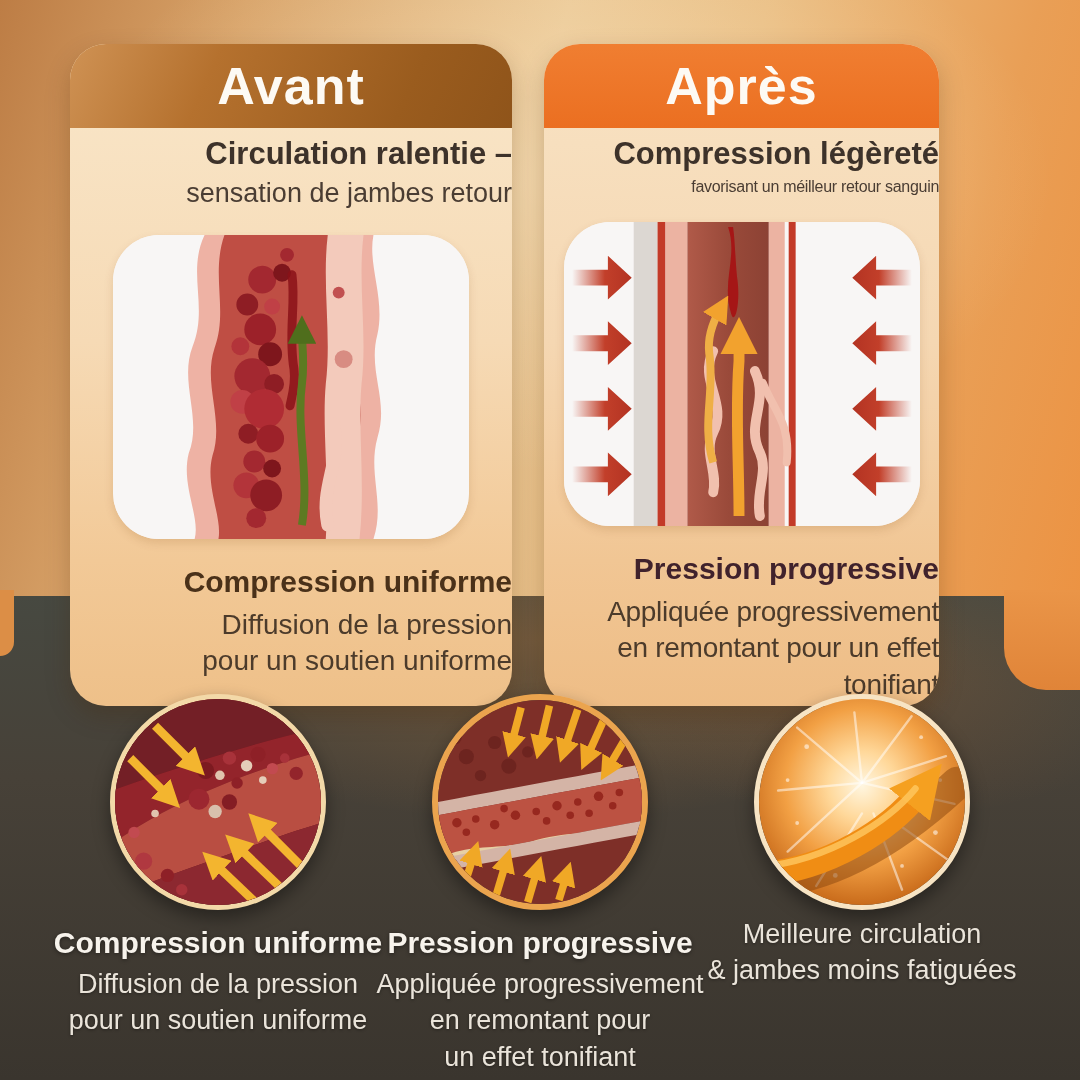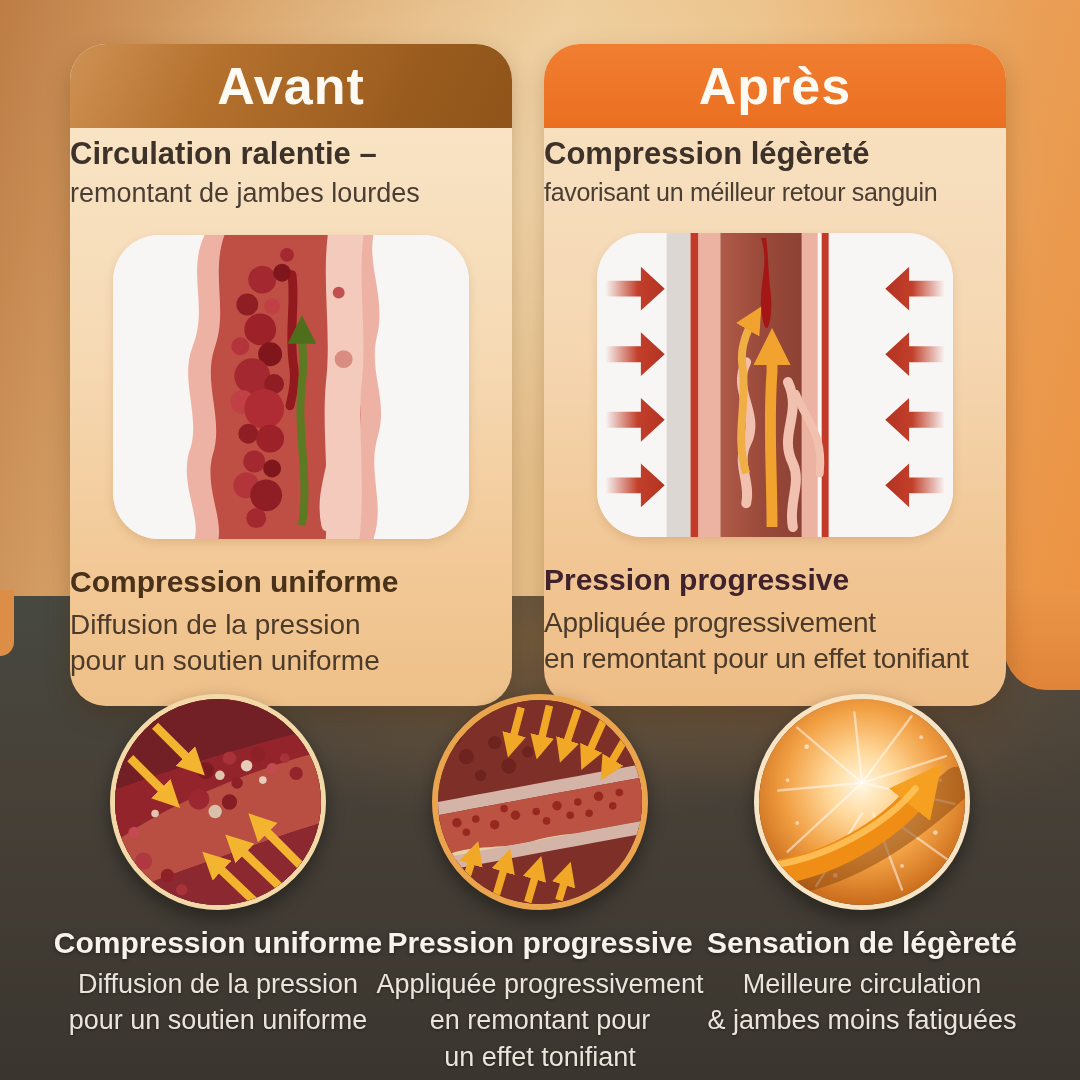--- a/index.html
+++ b/index.html
@@ -21,34 +21,34 @@
   }
   .bg-tab-left  { position:absolute; top:590px; left:0; width:14px; height:66px;
                   background:#dc8e46; border-bottom-right-radius:16px; }
   .bg-tab-right { position:absolute; top:590px; left:1004px; width:76px; height:100px;
                   background:linear-gradient(180deg,#ea9548,#e08438); border-bottom-left-radius:42px; }
 
   
   .panel {
     position:absolute; top:44px; height:662px; border-radius:36px; overflow:hidden;
     box-shadow:0 10px 24px rgba(70,35,0,.25);
-    display:flex; flex-direction:column; text-align:left;
+    display:flex; flex-direction:column; text-align:right;
   }
   .panel-left  { left:70px;  width:442px;
     background:linear-gradient(180deg,#f9e7ca 0%,#f6dab5 45%,#f2c997 78%,#eec089 100%); }
-  .panel-right { left:544px; width:462px;
+  .panel-right { left:544px; width:395px;
     background:linear-gradient(180deg,#f8e3c4 0%,#f5d7b2 45%,#f1c694 78%,#eebd86 100%); }
   .panel-header { height:84px; flex:0 0 84px; display:flex; align-items:center; justify-content:center; }
   .header-before { background:linear-gradient(115deg,#cf9254 0%,#b5712e 32%,#9a5c1e 75%,#8f541a 100%); }
   .header-after  { background:linear-gradient(180deg,#f07e31 0%,#eb6f21 100%); }
   .header-label { color:#fdfaf4; font-size:52px; font-weight:bold; letter-spacing:1px; }
 
   .panel-title { margin-top:8px; font-size:31px; font-weight:bold; color:#3d322a; }
   .panel-sub   { margin-top:6px; font-size:27px; color:#4a3d33; white-space:nowrap; }
-  .tight       { font-size:25px; letter-spacing:-.3px; }
+  .tight       { font-size:16px; letter-spacing:-.3px; }
 
   .illus-card {
     width:356px; height:304px; margin:26px auto 0; border-radius:46px;
     background:#f8f6f5; overflow:hidden; box-shadow:0 4px 10px rgba(120,60,10,.15);
   }
   .illus-card svg { display:block; width:100%; height:100%; }
 
   .panel-foot-title { margin-top:26px; font-size:30px; font-weight:bold; }
   .foot-before { color:#4a3119; }
   .foot-after  { color:#40222c; }
@@ -78,21 +78,21 @@
 <div class="canvas">
   <div class="bg-top"></div>
   <div class="bg-tab-left"></div>
   <div class="bg-tab-right"></div>
 
   <div class="panel panel-left">
     <div class="panel-header header-before">
       <span class="header-label">Avant</span>
     </div>
     <div class="panel-title">Circulation ralentie –</div>
-    <div class="panel-sub">remontant de jambes lourdes</div>
+    <div class="panel-sub">sensation de jambes retour</div>
 
     <div class="illus-card">
       <svg viewBox="0 0 358 306">
         <defs>
           <marker id="mGreen" viewBox="0 0 10 10" refX="4" refY="5" markerWidth="3.6" markerHeight="3.6" orient="auto">
             <path d="M0,0 L10,5 L0,10 Z" fill="#4f6e1c"></path>
           </marker>
         </defs>
         <rect width="358" height="306" fill="#f8f6f5"></rect>
 
@@ -340,17 +340,16 @@
             <circle cx="80" cy="185" r="2.5"></circle>
             <circle cx="150" cy="175" r="2"></circle>
           <circle cx="30" cy="85" r="2"></circle>
             <circle cx="190" cy="85" r="2"></circle>
         </g>
         <path d="M5,192 C80,188 150,142 208,88" stroke="#8f4a10" stroke-width="34" fill="none" opacity=".55" stroke-linecap="round"></path>
         <path d="M2,184 C74,178 138,136 168,98" stroke="#f08d14" stroke-width="26" fill="none" marker-end="url(#mOr)" stroke-linecap="round"></path>
         <path d="M2,176 C74,169 136,128 164,94" stroke="#ffc860" stroke-width="7" fill="none" opacity=".8" stroke-linecap="round"></path>
       </svg>
     </div>
-    <div class="cap-title">Sensation de légèreté</div>
     <div class="cap-sub">Meilleure circulation
 &amp; jambes moins fatiguées</div>
   </div>
 </div>
 
 </body></html>

